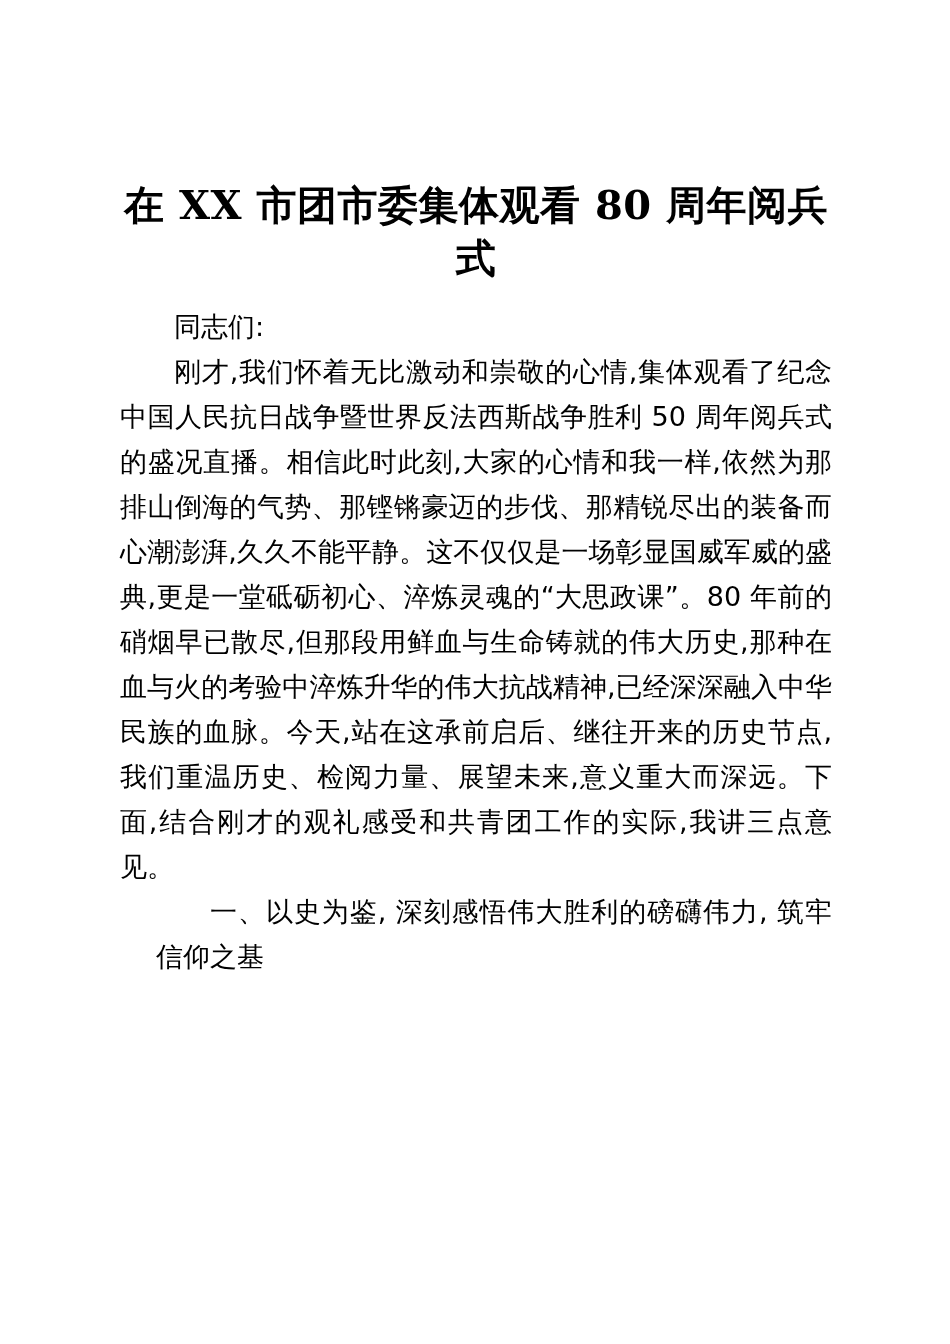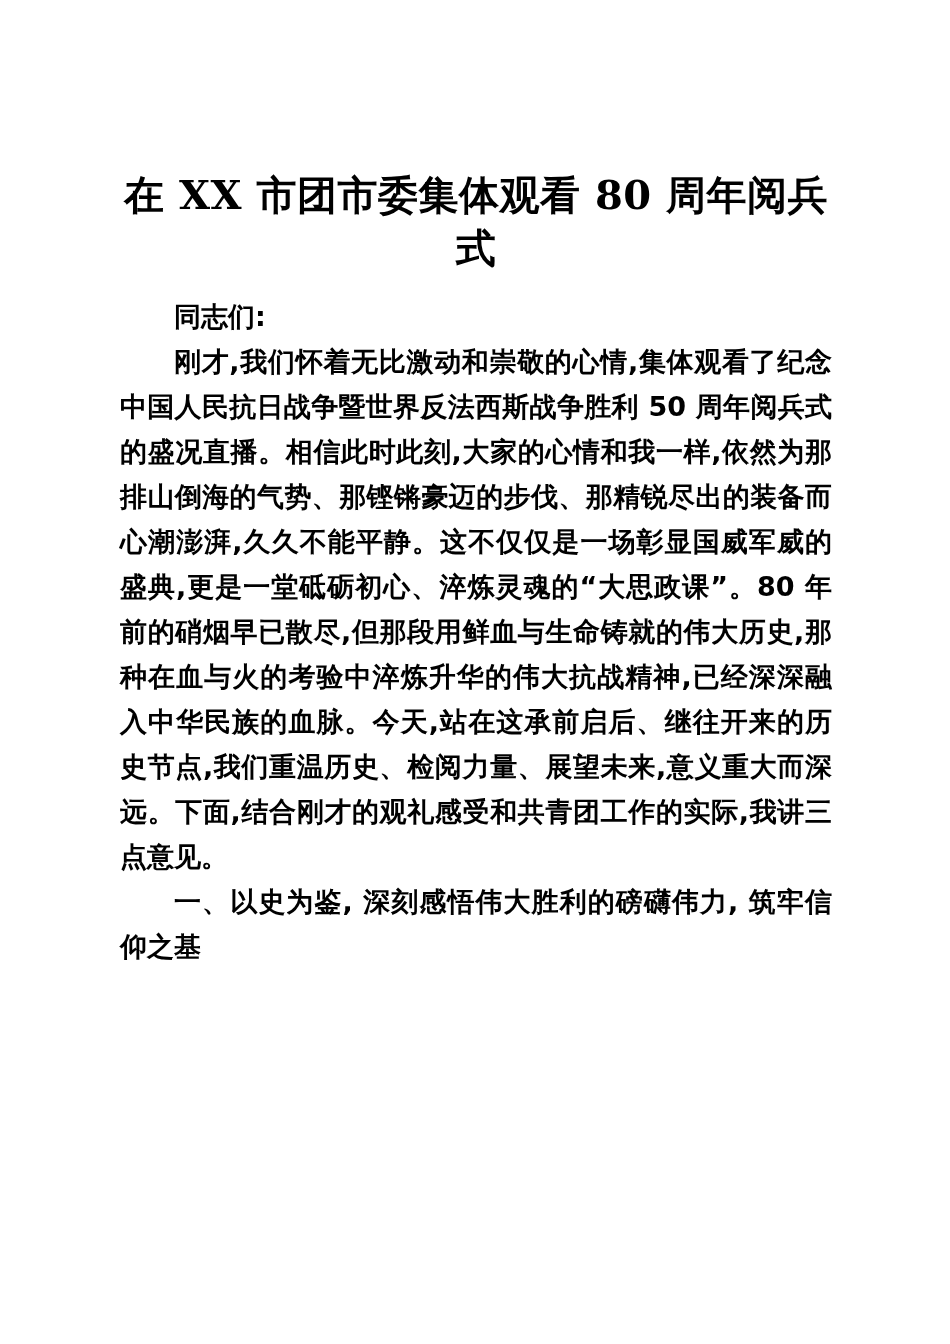--- a/index.html
+++ b/index.html
@@ -21,33 +21,35 @@
     margin: 0 0 20px 0;
     text-align: center;
     font-family: "DejaVu Serif", "Liberation Serif", serif;
     font-weight: 700;
     font-size: 40px;
     line-height: 53px;
     letter-spacing: 0.5px;
   }
   .title-line {
     display: block;
+    margin-top: 10px;
   }
   .body-text {
     margin: 0;
     font-family: "DejaVu Sans", "Liberation Sans", sans-serif;
-    font-weight: 700;
+    font-weight: 400;
     font-size: 27px;
     line-height: 45px;
     text-align: justify;
     text-justify: inter-ideograph;
     text-indent: 2em;
   }
   .section-heading {
-    font-weight: 700;
+    font-weight: 400;
+    margin-left: 36px;
   }
 </style>
 </head>
 <body>
 
 <div class="page">
   <h1 class="title">
     <span class="title-line">在 XX 市团市委集体观看 80 周年阅兵式</span>
   </h1>
 

